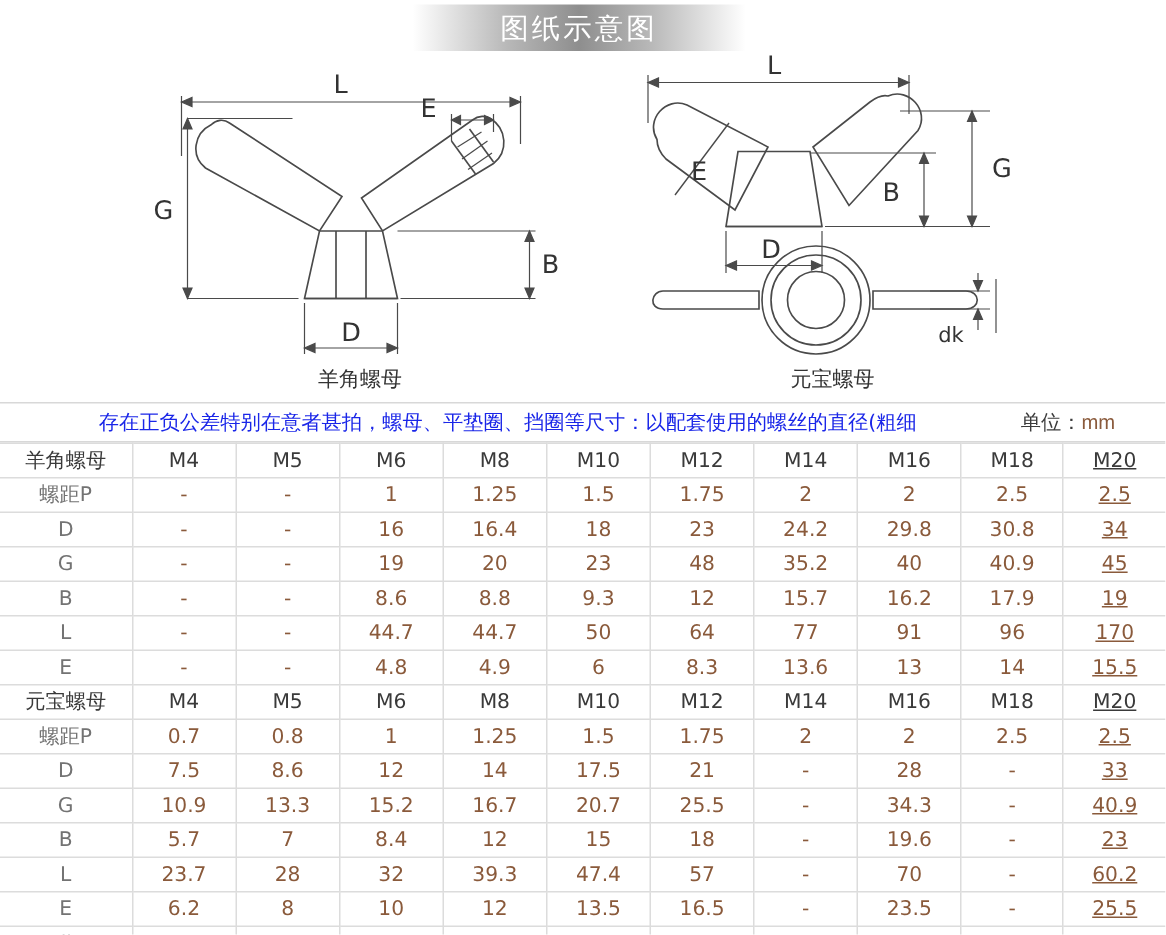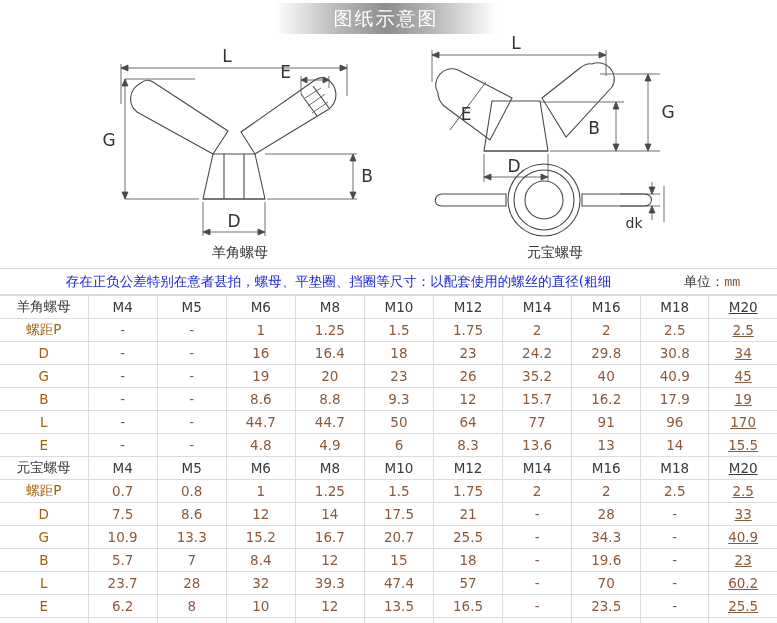--- a/index.html
+++ b/index.html
@@ -35,36 +35,36 @@
     border-top:1px solid #d8d8d8;border-bottom:1px solid #d8d8d8;
     display:flex;align-items:center;box-sizing:border-box;
   }
   #notice-text{
     flex:1;text-align:center;color:#1a26e8;font-size:13.5px;
     font-family:"DejaVu Sans","Liberation Sans",sans-serif;
     white-space:nowrap;overflow:hidden;padding-left:30px;
   }
   #notice-unit{
     width:130px;text-align:center;font-size:13.5px;color:#3b3b3b;
-    font-family:Liberation Mono, monospace;
+    font-family:Liberation Sans, sans-serif;
   }
   #notice-unit .mm{color:#8a5a3b;}
   
   #spec-table{
     position:absolute;left:0;top:295px;width:777px;
     border-collapse:collapse;table-layout:fixed;
   }
   #spec-table td{
     height:22px;border:1px solid #dcdcdc;border-left:none;border-right:1px solid #dcdcdc;
     text-align:center;vertical-align:middle;font-size:13.5px;
     color:#8a5a3b;padding:0;
     font-family:"DejaVu Sans","Liberation Sans",sans-serif;
   }
   #spec-table td.rowlabel{
-    width:88px;color:#a16207;border-left:none;
+    width:88px;color:#737373;border-left:none;
   }
   #spec-table td.sect-head{color:#3a3a3a;}
   #spec-table tr.section-row td{font-size:13.5px;}
   #spec-table td:last-child{border-right:none;text-decoration:underline;}
 </style>
 </head>
 <body>
 
 <div id="banner-wrap">
   <div id="banner">
@@ -270,21 +270,21 @@
         <td>30.8</td>
         <td>34</td>
       </tr>
       <tr>
         <td class="rowlabel">G</td>
         <td>-</td>
         <td>-</td>
         <td>19</td>
         <td>20</td>
         <td>23</td>
-        <td>26</td>
+        <td>48</td>
         <td>35.2</td>
         <td>40</td>
         <td>40.9</td>
         <td>45</td>
       </tr>
       <tr>
         <td class="rowlabel">B</td>
         <td>-</td>
         <td>-</td>
         <td>8.6</td>

